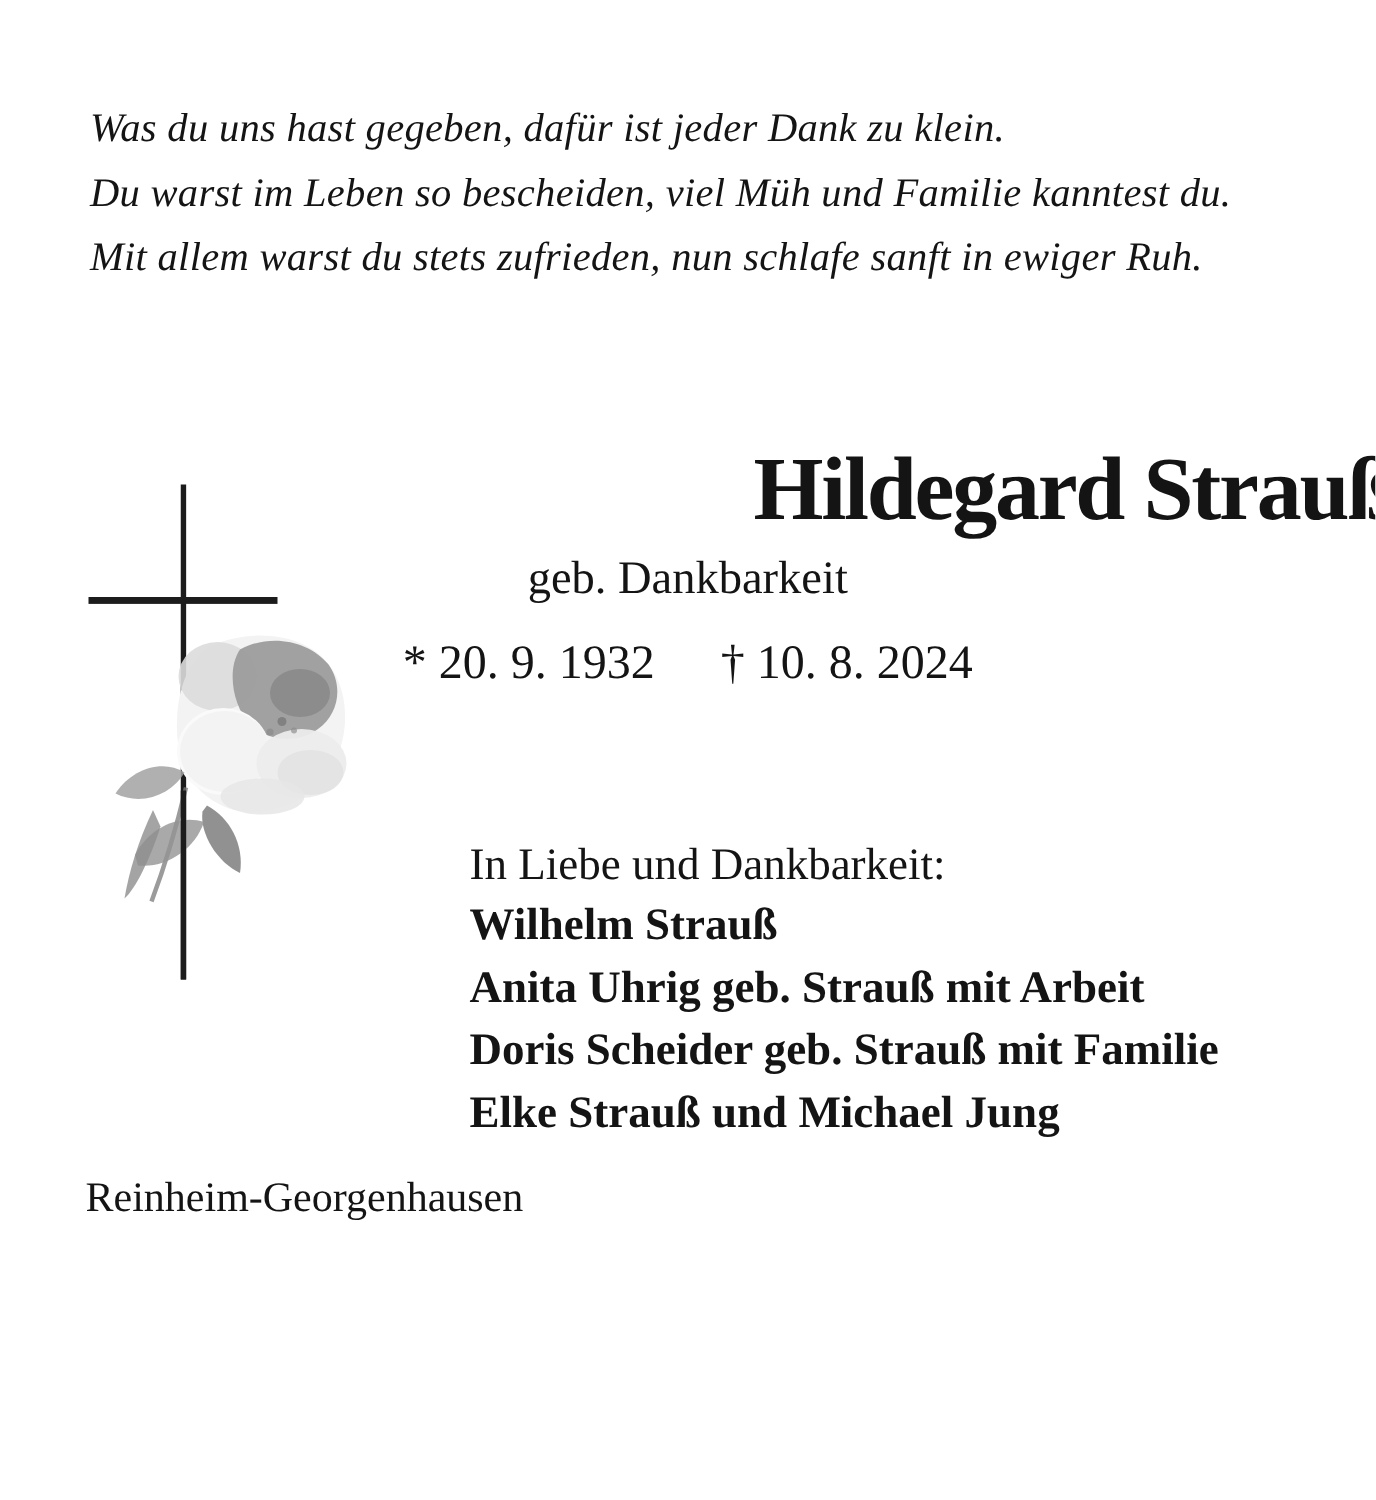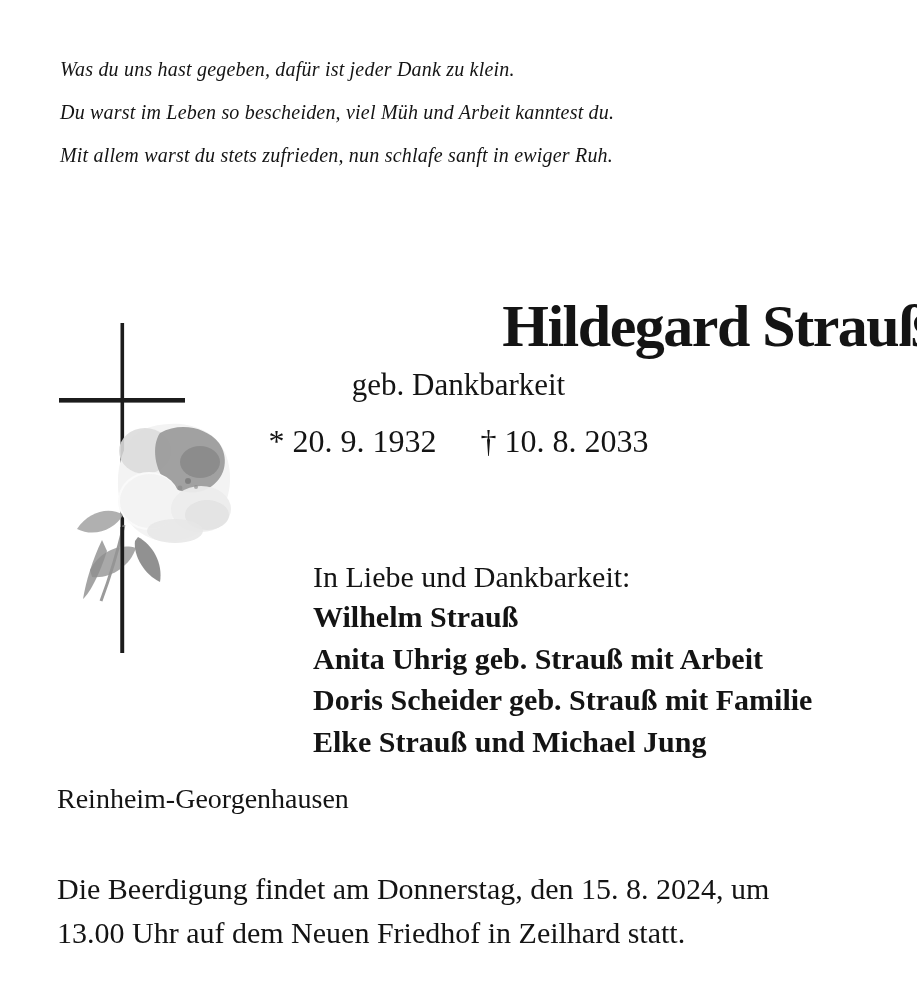--- a/index.html
+++ b/index.html
@@ -13,23 +13,23 @@
     height: 1000px;
     background: #ffffff;
     overflow: hidden;
     font-family: "Liberation Serif", serif;
     color: #141414;
   }
   
   .poem {
     position: absolute;
     left: 60px;
-    top: 48px;
+    top: 64px;
     font-style: italic;
-    font-size: 20px;
+    font-size: 27px;
     line-height: 43px;
     letter-spacing: 0.2px;
     white-space: nowrap;
   }
   
   .illustration {
     position: absolute;
     left: 50px;
     top: 315px;
     width: 190px;
@@ -98,21 +98,21 @@
     white-space: nowrap;
   }
 </style>
 </head>
 <body>
 
 <div id="page">
 
   <div class="poem">
     <div>Was du uns hast gegeben, dafür ist jeder Dank zu klein.</div>
-    <div>Du warst im Leben so bescheiden, viel Müh und Arbeit kanntest du.</div>
+    <div>Du warst im Leben so bescheiden, viel Müh und Familie kanntest du.</div>
     <div>Mit allem warst du stets zufrieden, nun schlafe sanft in ewiger Ruh.</div>
   </div>
 
   <svg class="illustration" viewBox="0 0 190 345" xmlns="http://www.w3.org/2000/svg" aria-hidden="true">
 
     <g>
       <rect x="70.5" y="8" width="3.6" height="330" fill="#1c1c1c"></rect>
       <rect x="9" y="83" width="126" height="4.6" fill="#1c1c1c"></rect>
     </g>
 
@@ -147,30 +147,26 @@
       <path d="M 40 255 C 50 236, 70 228, 86 233 C 80 251, 61 264, 42 262 Z" fill="#949494" opacity="0.8"></path>
       <path d="M 52 225 C 42 246, 36 266, 33 284 C 40 278, 50 258, 57 236 Z" fill="#8d8d8d" opacity="0.8"></path>
 
       <rect x="70.5" y="212" width="3.6" height="126" fill="#1c1c1c"></rect>
     </g>
   </svg>
 
   <h1 class="center-block deceased-name">Hildegard Strauß</h1>
   <div class="center-block maiden-name">geb. Dankbarkeit</div>
   <div class="center-block dates">
-    <span>* 20. 9. 1932</span><span class="date-sep"></span><span>† 10. 8. 2033</span>
+    <span>* 20. 9. 1932</span><span class="date-sep"></span><span>† 10. 8. 2024</span>
   </div>
 
   <div class="tribute-heading">In Liebe und Dankbarkeit:</div>
   <div class="mourners">
     <div>Wilhelm Strauß</div>
     <div>Anita Uhrig geb. Strauß mit Arbeit</div>
     <div>Doris Scheider geb. Strauß mit Familie</div>
     <div>Elke Strauß und Michael Jung</div>
   </div>
 
   <div class="city">Reinheim-Georgenhausen</div>
-  <div class="funeral">
-    <div>Die Beerdigung findet am Donnerstag, den 15. 8. 2024, um</div>
-    <div>13.00 Uhr auf dem Neuen Friedhof in Zeilhard statt.</div>
-  </div>
 
 </div>
 
 </body></html>

